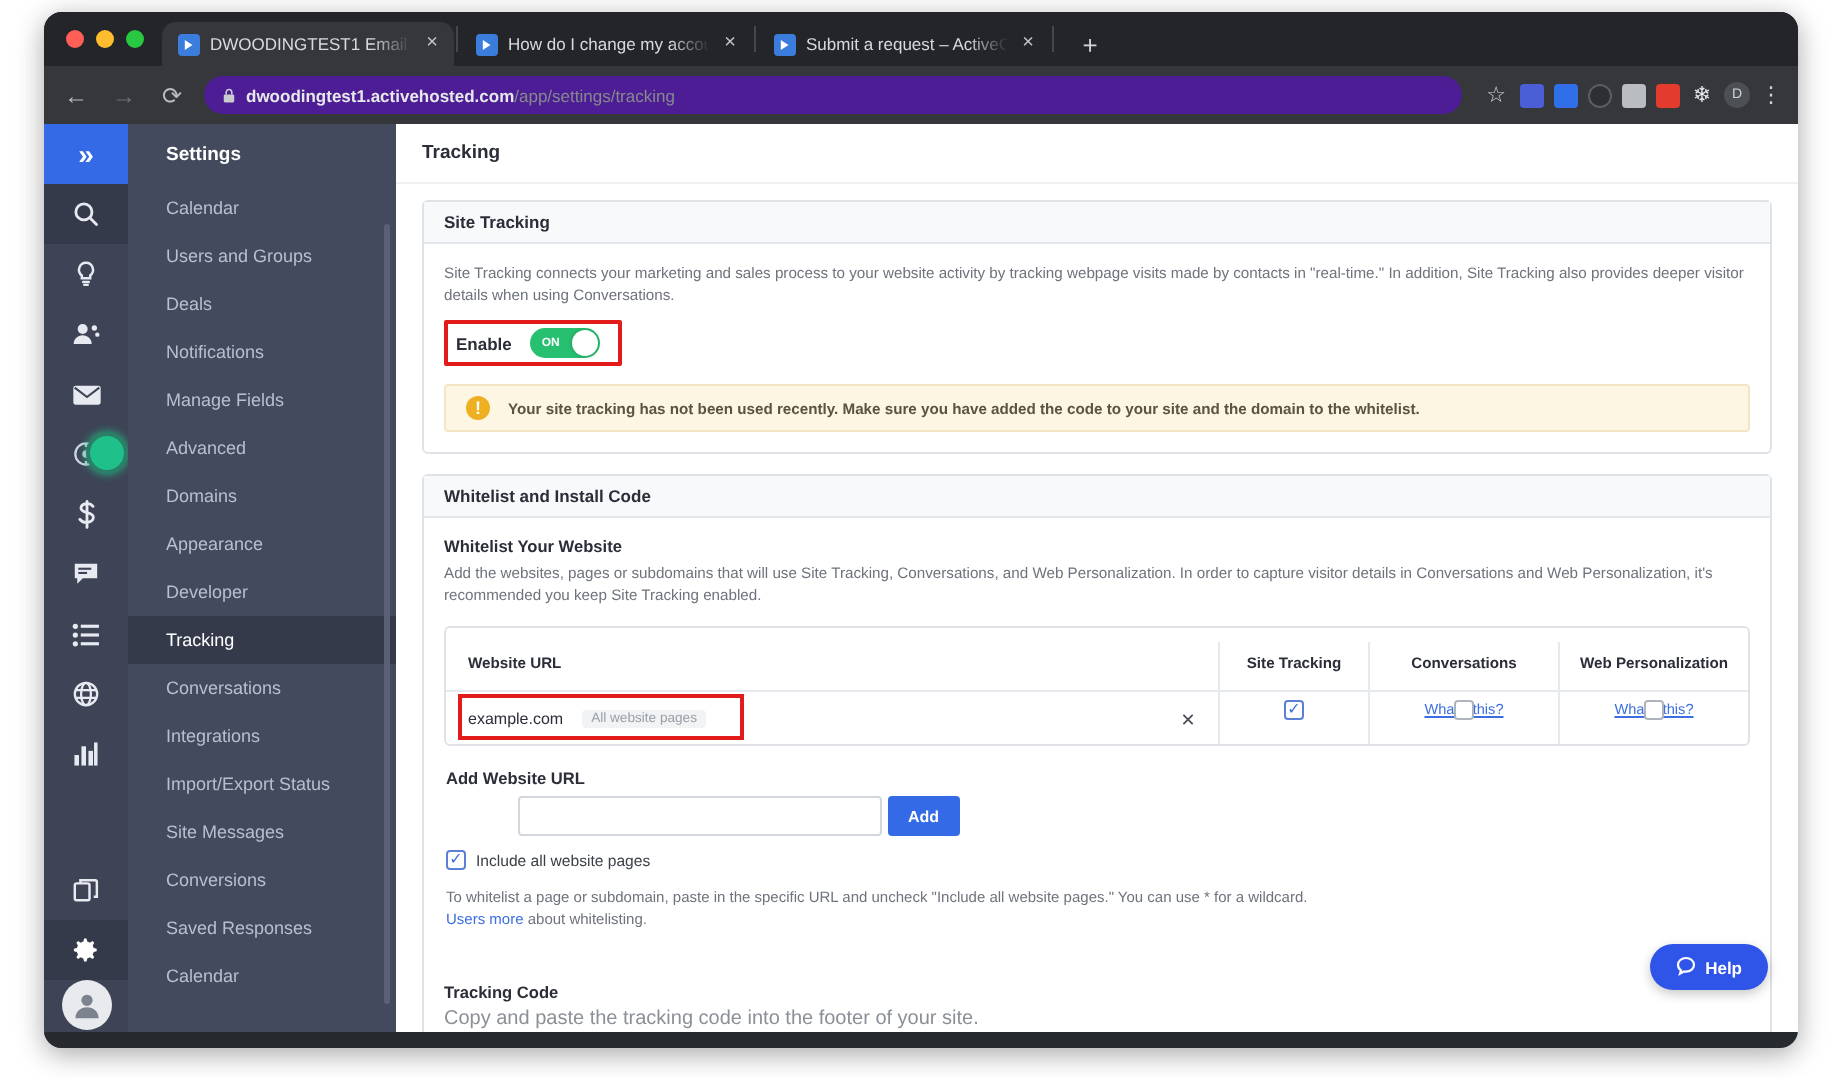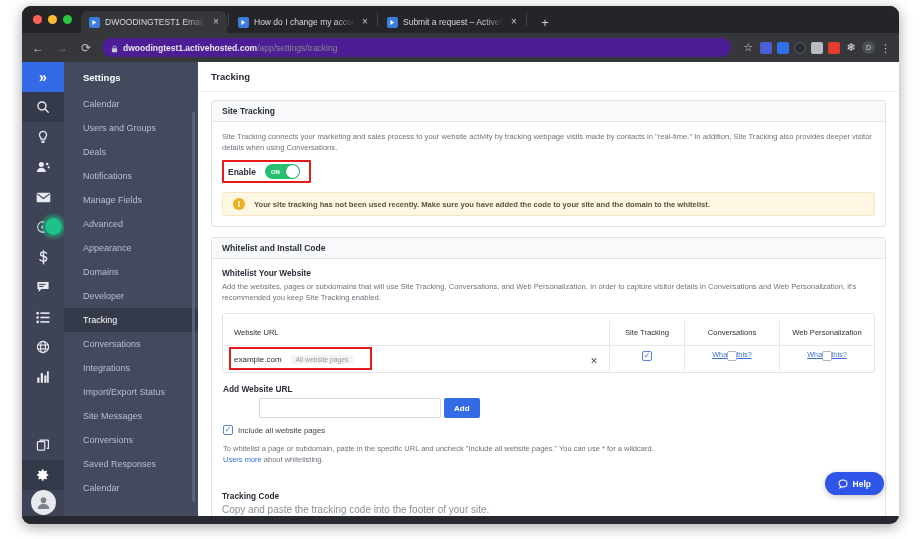--- a/index.html
+++ b/index.html
@@ -333,21 +333,21 @@
   }
   .wl-col-url { flex: 1 1 auto; padding-left: 11px; }
   .wl-col-x { width: 30px; text-align: center; }
   .wl-col-chk {
     width: 75px;
     text-align: center;
     border-left: 1px solid #e6eaee;
     align-self: stretch;
   }
   .wl-col-chk.wide { width: 95px; }
-  .wl-th { font-size: 7.6px; font-weight: normal; color: #2b2e38; }
+  .wl-th { font-size: 7.6px; font-weight: bold; color: #2b2e38; }
   .wl-link { font-size: 7.3px; color: #3b6fe0; display: block; margin-top: 11px; }
 
   #wl-data-row {
     display: flex;
     align-items: center;
     height: 26px;
     position: relative;
   }
   #wl-url-cell {
     flex: 1 1 auto;
@@ -643,22 +643,22 @@
     </div>
 
     <div id="settings-nav">
       <div id="settings-nav-title">Settings</div>
       <div class="nav-item">Calendar</div>
       <div class="nav-item">Users and Groups</div>
       <div class="nav-item">Deals</div>
       <div class="nav-item">Notifications</div>
       <div class="nav-item">Manage Fields</div>
       <div class="nav-item">Advanced</div>
+      <div class="nav-item">Domains</div>
       <div class="nav-item">Appearance</div>
-      <div class="nav-item">Domains</div>
       <div class="nav-item">Developer</div>
       <div class="nav-item active">Tracking</div>
       <div class="nav-item">Conversations</div>
       <div class="nav-item">Integrations</div>
       <div class="nav-item">Import/Export Status</div>
       <div class="nav-item">Site Messages</div>
       <div class="nav-item">Conversions</div>
       <div class="nav-item">Saved Responses</div>
       <div class="nav-item">Calendar</div>
       <div id="nav-scrollbar"></div>

